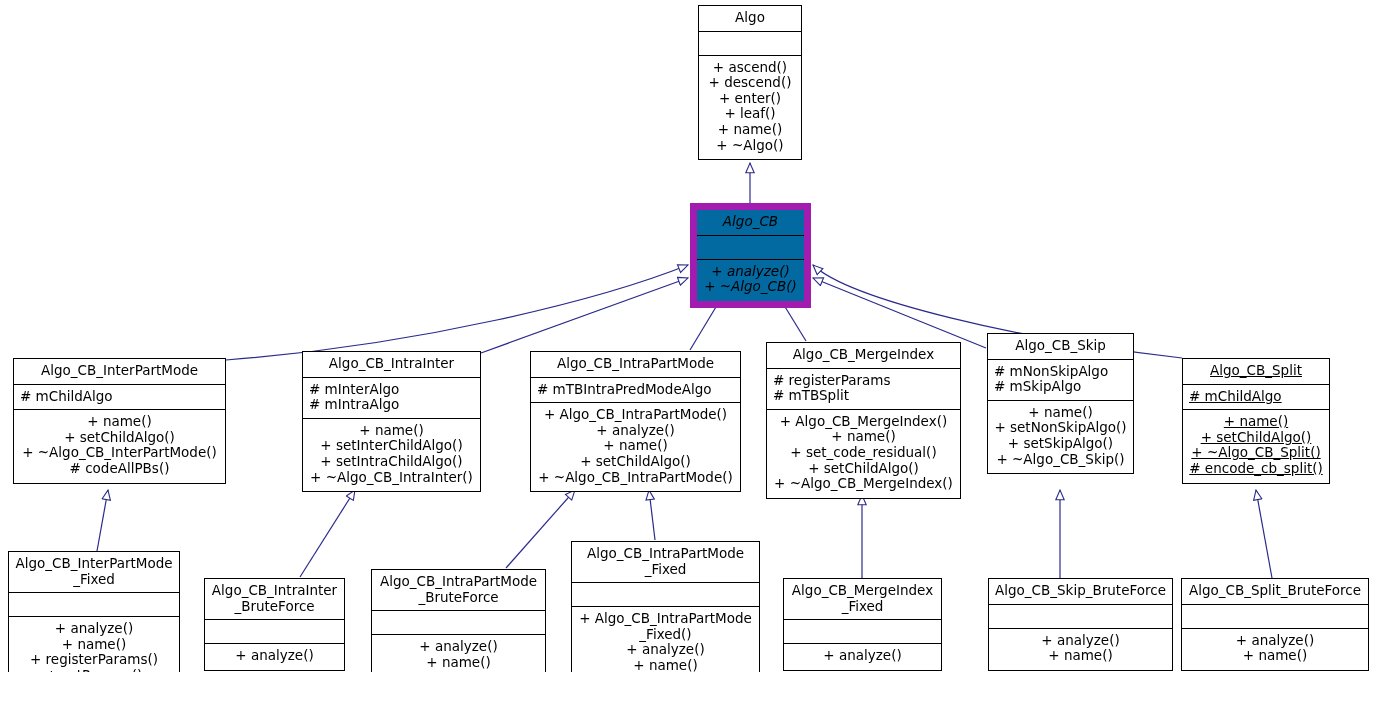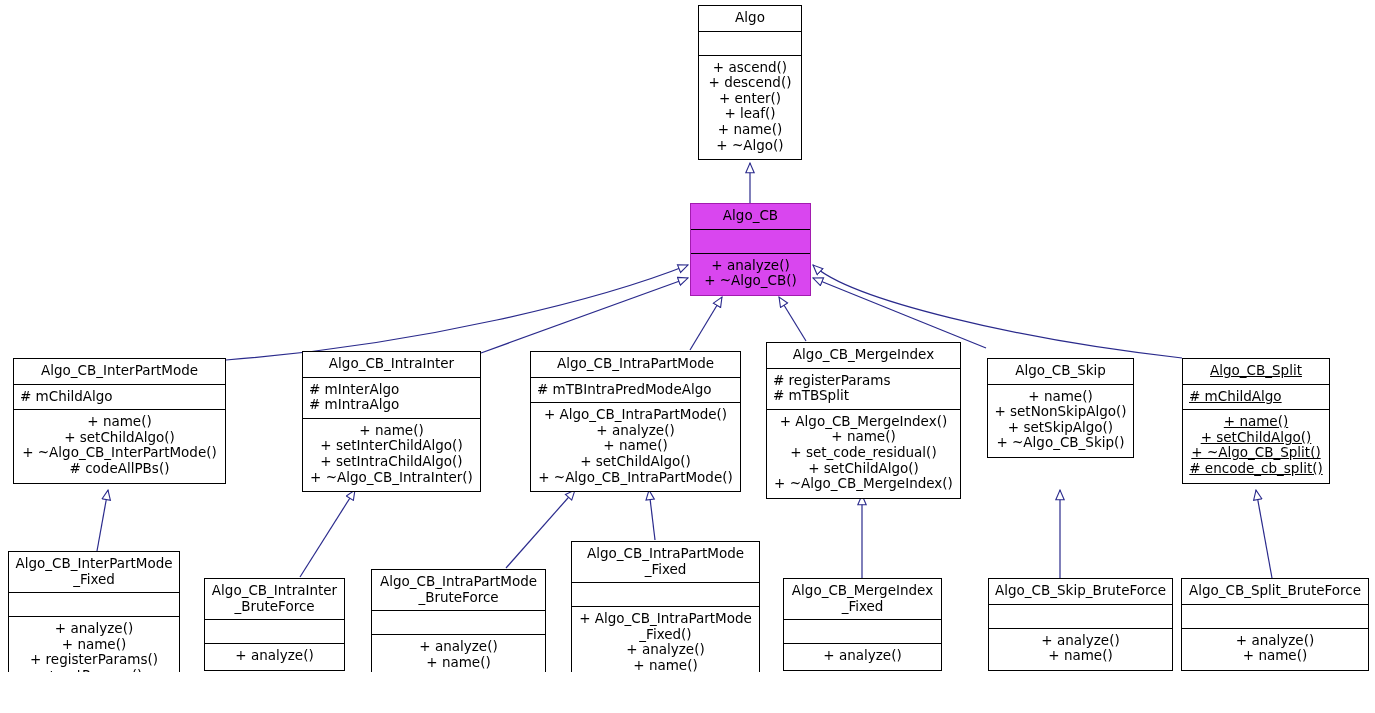--- a/index.html
+++ b/index.html
@@ -30,22 +30,23 @@
   .uml-class {
     position: absolute;
     box-sizing: border-box;
     border: 1px solid #000000;
     background: #ffffff;
     color: #000000;
     font-size: 13.5px;
     line-height: 15.6px;
   }
   .uml-class.highlight {
-    background: #d946ef;
-    border: 1px solid #a21caf;
+    background: #0369a1;
+    border: 7px solid #a21caf;
+    font-style: italic;
   }
   .uml-title {
     text-align: center;
     padding: 4px 6px 5px 6px;
     white-space: pre-line;
     border-bottom: 1px solid #000000;
   }
   .uml-attrs {
     padding: 4px 6px 5px 6px;
     border-bottom: 1px solid #000000;
@@ -150,22 +151,24 @@
     <div class="uml-title">Algo_CB_MergeIndex</div>
     <div class="uml-attrs"># registerParams
 # mTBSplit</div>
     <div class="uml-ops">+ Algo_CB_MergeIndex()
 + name()
 + set_code_residual()
 + setChildAlgo()
 + ~Algo_CB_MergeIndex()</div>
   </div>
 
-  <div class="uml-class" style="left:987px; top:358px; width:147px;">
+  <div class="uml-class" style="left:987px; top:333px; width:147px;">
     <div class="uml-title">Algo_CB_Skip</div>
+    <div class="uml-attrs"># mNonSkipAlgo
+# mSkipAlgo</div>
     <div class="uml-ops">+ name()
 + setNonSkipAlgo()
 + setSkipAlgo()
 + ~Algo_CB_Skip()</div>
   </div>
 
   <div class="uml-class" style="left:1182px; top:358px; width:148px;text-decoration:underline;">
     <div class="uml-title">Algo_CB_Split</div>
     <div class="uml-attrs"># mChildAlgo</div>
     <div class="uml-ops">+ name()

